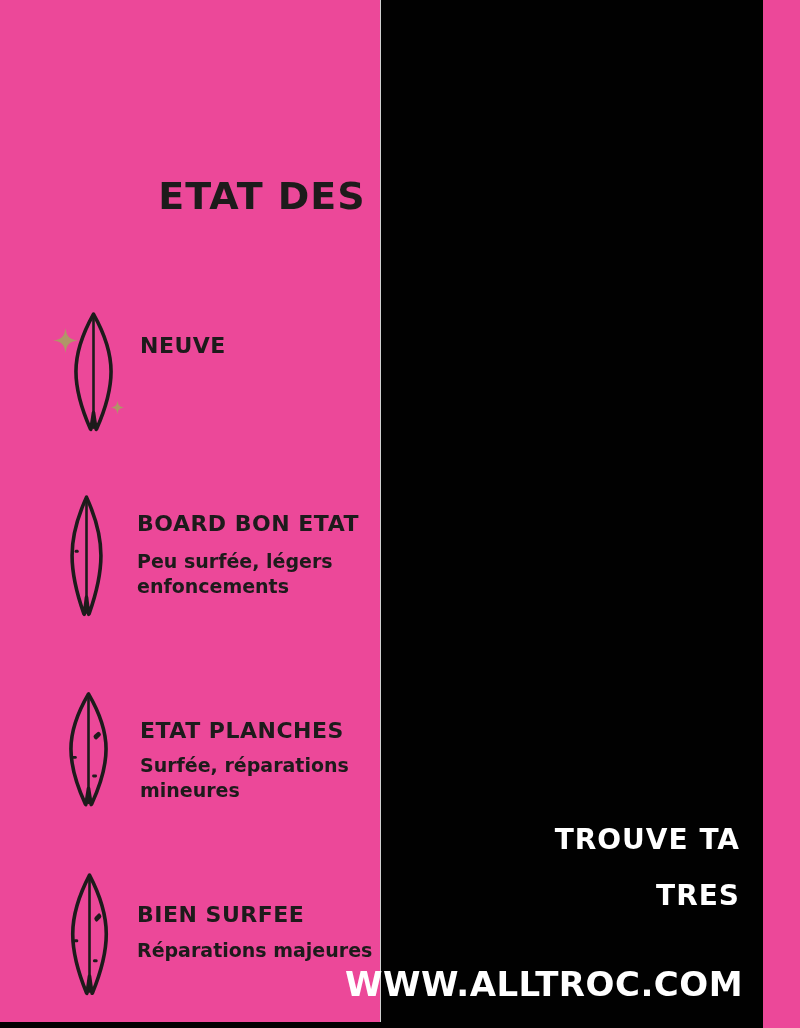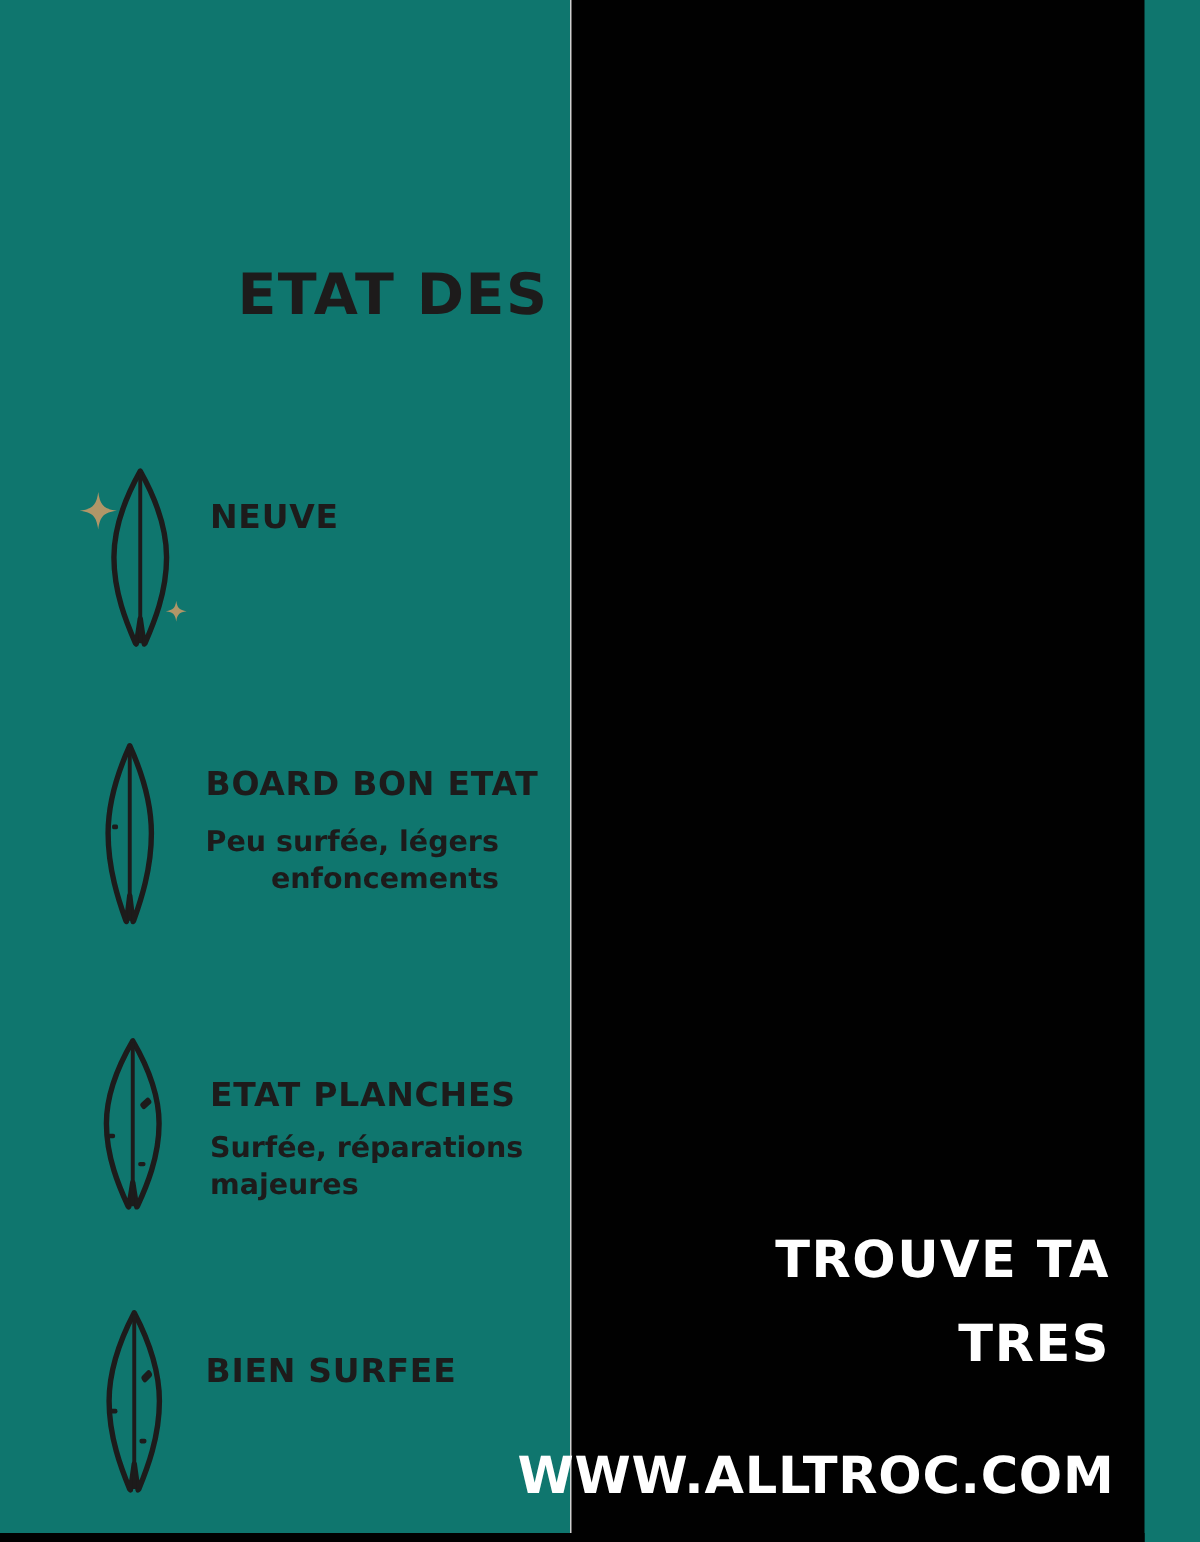--- a/index.html
+++ b/index.html
@@ -1,18 +1,18 @@
 <!DOCTYPE html>
 <html><head>
 <meta charset="utf-8">
 <style>
   html,body { margin:0; padding:0; background:#e8e8e8; }
   .page {
     position:relative; width:800px; height:1028px;
-    background:#0f766e; overflow:hidden;
+    background:#ec4899; overflow:hidden;
     font-family:"DejaVu Sans", sans-serif;
     color:#1d1b1b;
   }
   .black-panel {
     position:absolute; left:380px; top:0; width:383px; height:1028px;
     background:#010101; border-left:1px solid #cfcfcf; box-sizing:border-box;
   }
   .bottom-strip {
     position:absolute; left:0; bottom:0; width:763px; height:6px; background:#010101;
   }
@@ -25,21 +25,21 @@
     position:absolute; font-size:22px; font-weight:800;
     letter-spacing:.5px; color:#1d1b1b; white-space:nowrap;
   }
   .cond-desc {
     position:absolute; font-size:19px; font-weight:700;
     color:#1d1b1b; line-height:25px; white-space:pre-line;
   }
   .r1-title { left:140px; top:333px; }
   .r1-desc  { left:144px; top:368px; }
   .r2-title { left:137px; top:511px; }
-  .r2-desc  { left:137px; top:549px;text-align:right; }
+  .r2-desc  { left:137px; top:549px; }
   .r3-title { left:140px; top:718px; }
   .r3-desc  { left:140px; top:753px; }
   .r4-title { left:137px; top:902px; }
   .r4-desc  { left:137px; top:938px; }
 
   .board { position:absolute; }
   .b1 { left:71px; top:311px; width:45px; height:123px; }
   .b2 { left:68px; top:494px; width:37px; height:125px; }
   .b3 { left:66px; top:691px; width:45px; height:118px; }
   .b4 { left:68px; top:872px; width:43px; height:126px; }
@@ -47,21 +47,21 @@
   .board .stringer { stroke:#1d1b1b; stroke-width:2.6px; vector-effect:non-scaling-stroke; }
   .board .mark { fill:#1d1b1b; stroke:none; }
 
   .sparkle { position:absolute; }
   .sparkle path { fill:#b09668; }
   .sparkle-big   { left:52px;  top:327px; width:27px; height:27px; }
   .sparkle-small { left:110px; top:400px; width:15px; height:15px; }
 
   .tagline {
     position:absolute; right:60px; top:812px; width:330px;
-    text-align:right; font-size:34px; font-weight:800;
+    text-align:right; font-size:28px; font-weight:800;
     letter-spacing:1px; line-height:56px; color:#ffffff;
   }
   .website {
     position:absolute; right:57px; top:964px;
     font-size:34px; font-weight:800; letter-spacing:.5px;
     color:#ffffff; white-space:nowrap;
   }
 </style>
 </head>
 <body>
@@ -99,30 +99,31 @@
 
   <svg class="board b3" viewBox="0 0 100 240" preserveAspectRatio="none">
     <path class="outline" d="M50,6 C27,42 11,82 11,118 C11,164 30,204 43,230 L44,231 C46,222 48,210 50,198 C52,210 54,222 56,231 L57,230 C70,204 89,164 89,118 C89,82 73,42 50,6 Z"></path>
     <line class="stringer" x1="50" y1="8" x2="50" y2="230"></line>
     <rect class="mark" x="61" y="86" width="17" height="10" rx="4" transform="rotate(-40 69 91)"></rect>
     <rect class="mark" x="13" y="132" width="11" height="6" rx="3"></rect>
     <rect class="mark" x="58" y="170" width="11" height="6" rx="3"></rect>
   </svg>
   <div class="cond-title r3-title">ETAT PLANCHES</div>
   <div class="cond-desc r3-desc">Surfée, réparations
-majeures</div>
+mineures</div>
 
   <svg class="board b4" viewBox="0 0 100 240" preserveAspectRatio="none">
     <path class="outline" d="M50,6 C27,42 11,82 11,118 C11,164 30,204 43,230 L44,231 C46,222 48,210 50,198 C52,210 54,222 56,231 L57,230 C70,204 89,164 89,118 C89,82 73,42 50,6 Z"></path>
     <line class="stringer" x1="50" y1="8" x2="50" y2="230"></line>
     <rect class="mark" x="61" y="82" width="17" height="10" rx="4" transform="rotate(-40 69 87)"></rect>
     <rect class="mark" x="13" y="128" width="11" height="6" rx="3"></rect>
     <rect class="mark" x="58" y="166" width="11" height="6" rx="3"></rect>
   </svg>
   <div class="cond-title r4-title">BIEN SURFEE</div>
+  <div class="cond-desc r4-desc">Réparations majeures</div>
 
   <div class="tagline">
     <div>TROUVE TA</div>
     <div>TRES</div>
   </div>
   <div class="website">WWW.ALLTROC.COM</div>
 
 </div>
 
 </body></html>

